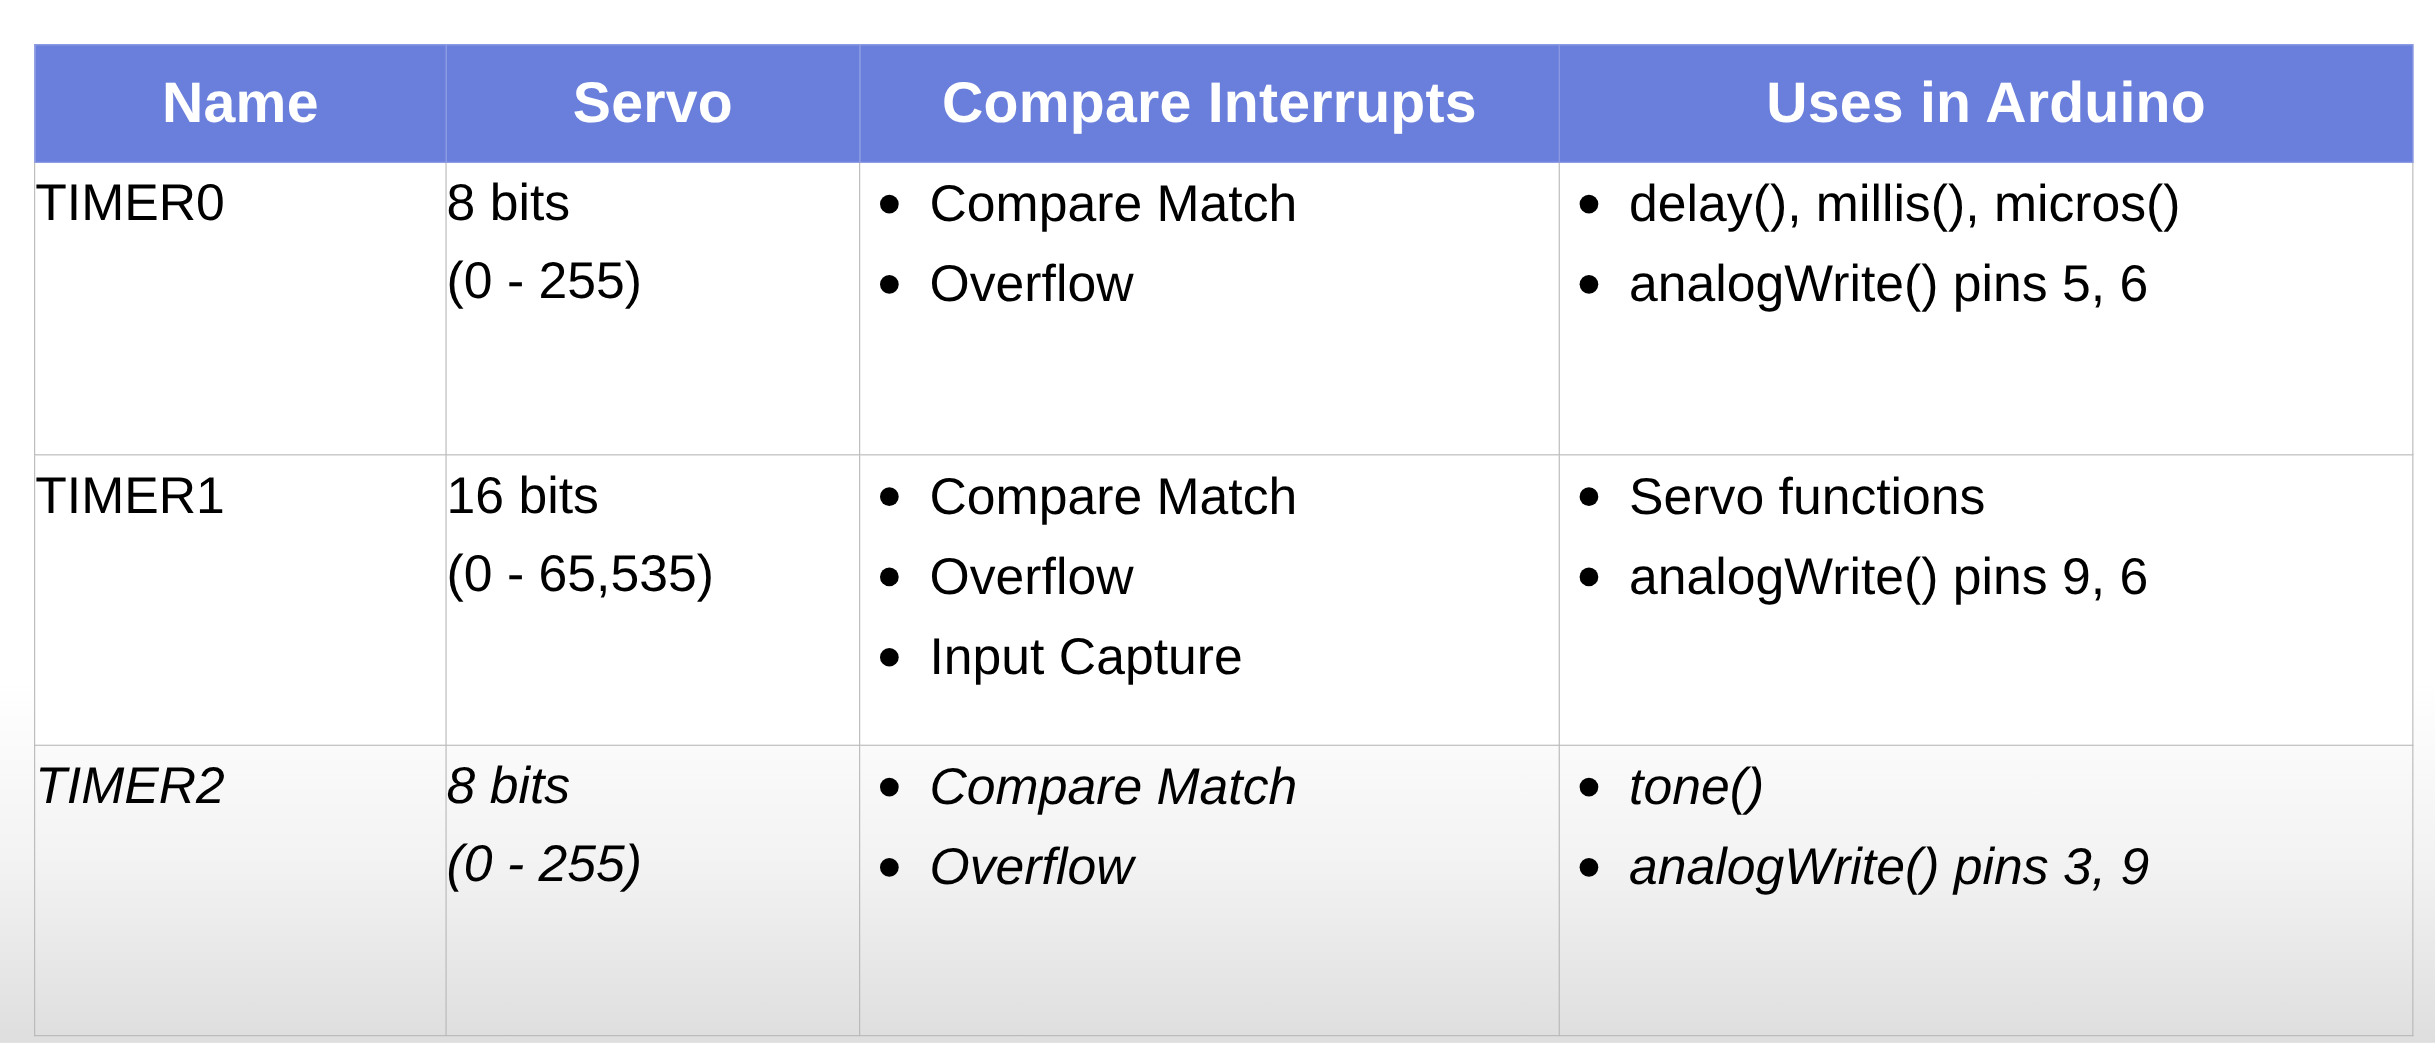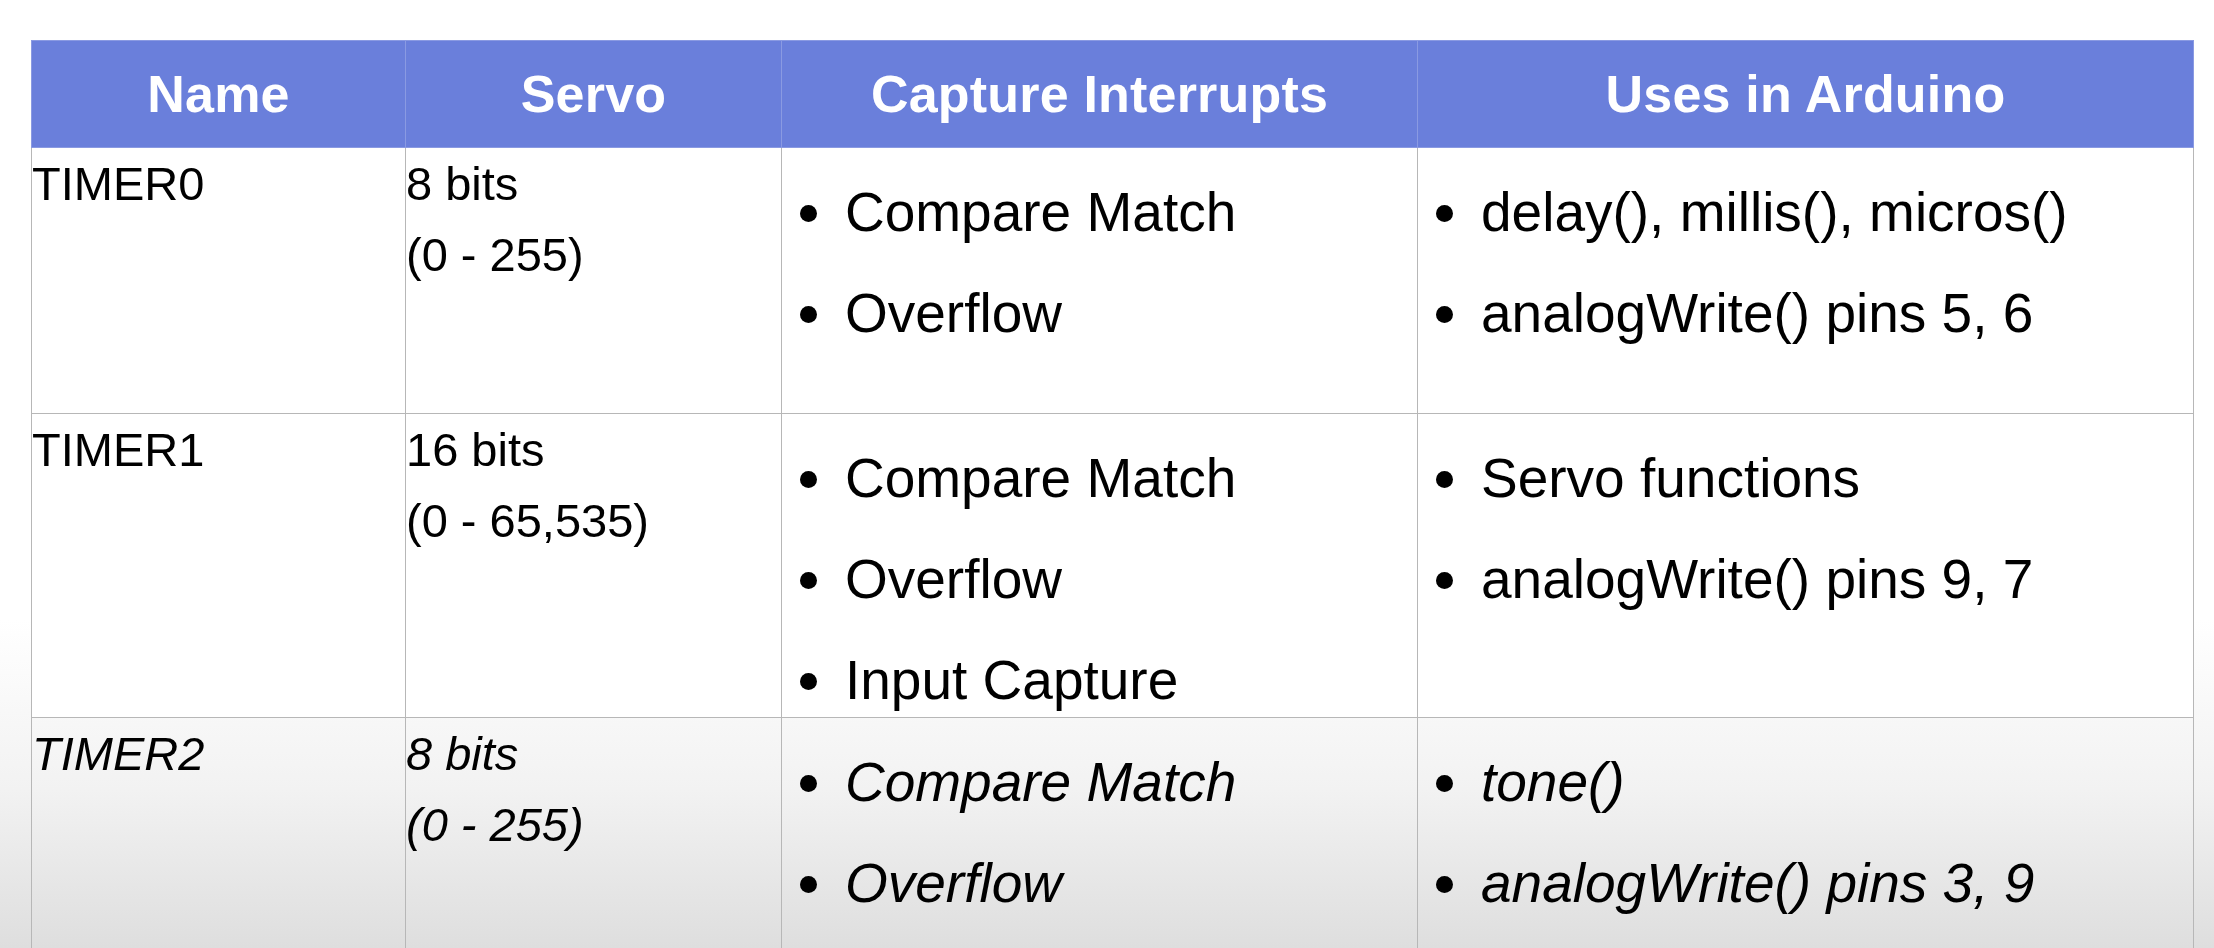--- a/index.html
+++ b/index.html
@@ -92,26 +92,25 @@
   .cell-list {
     padding-top: 22px;
   }
   .bullet-list {
     list-style: none;
     margin: 0;
     padding: 0;
   }
   .bullet-list li {
     position: relative;
-    font-size: 55px;
+    font-size: 47px;
     line-height: 73px;
     color: #000000;
     padding-left: 63px;
     white-space: nowrap;
-    margin-top: 28px;
   }
   .bullet-list li .bullet-dot {
     position: absolute;
     left: 18px;
     top: 29px;
     width: 17px;
     height: 17px;
     background: #000000;
     border-radius: 50%;
   }
@@ -126,21 +125,21 @@
       <col class="col-name">
       <col class="col-size">
       <col class="col-interrupt">
       <col class="col-uses">
     </colgroup>
 
     <thead>
       <tr>
         <th>Name</th>
         <th>Servo</th>
-        <th>Capture Interrupts</th>
+        <th>Compare Interrupts</th>
         <th>Uses in Arduino</th>
       </tr>
     </thead>
 
     <tbody>
 
       <tr class="row-0">
         <td class="cell-centered">
           <span class="line">TIMER0</span>
         </td>
@@ -173,21 +172,21 @@
         <td class="cell-list">
           <ul class="bullet-list">
             <li><span class="bullet-dot"></span><span>Compare Match</span></li>
             <li><span class="bullet-dot"></span><span>Overflow</span></li>
             <li><span class="bullet-dot"></span><span>Input Capture</span></li>
           </ul>
         </td>
         <td class="cell-list">
           <ul class="bullet-list">
             <li><span class="bullet-dot"></span><span>Servo functions</span></li>
-            <li><span class="bullet-dot"></span><span>analogWrite() pins 9, 7</span></li>
+            <li><span class="bullet-dot"></span><span>analogWrite() pins 9, 6</span></li>
           </ul>
         </td>
       </tr>
 
       <tr class="row-2">
         <td class="cell-centered">
           <span class="line">TIMER2</span>
         </td>
         <td class="cell-centered">
           <span class="line">8 bits</span>

